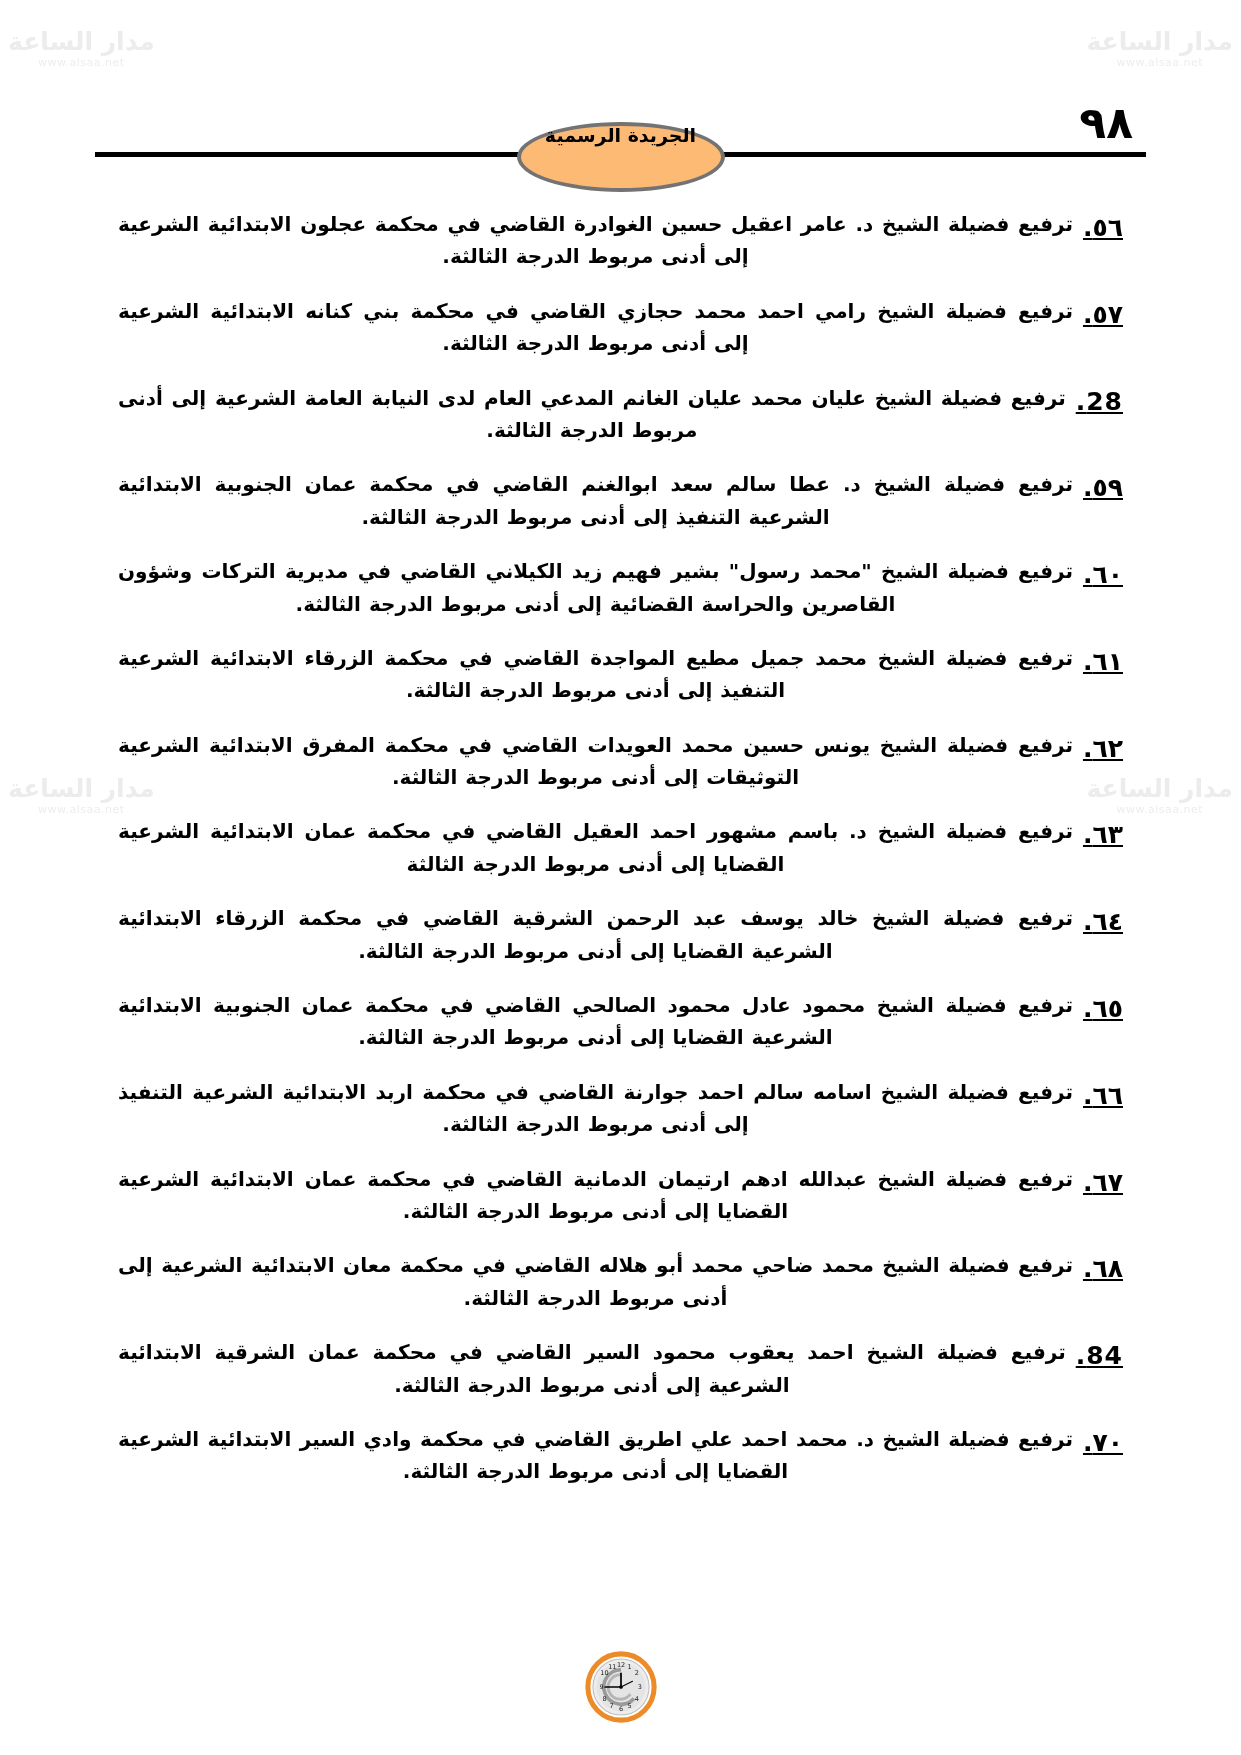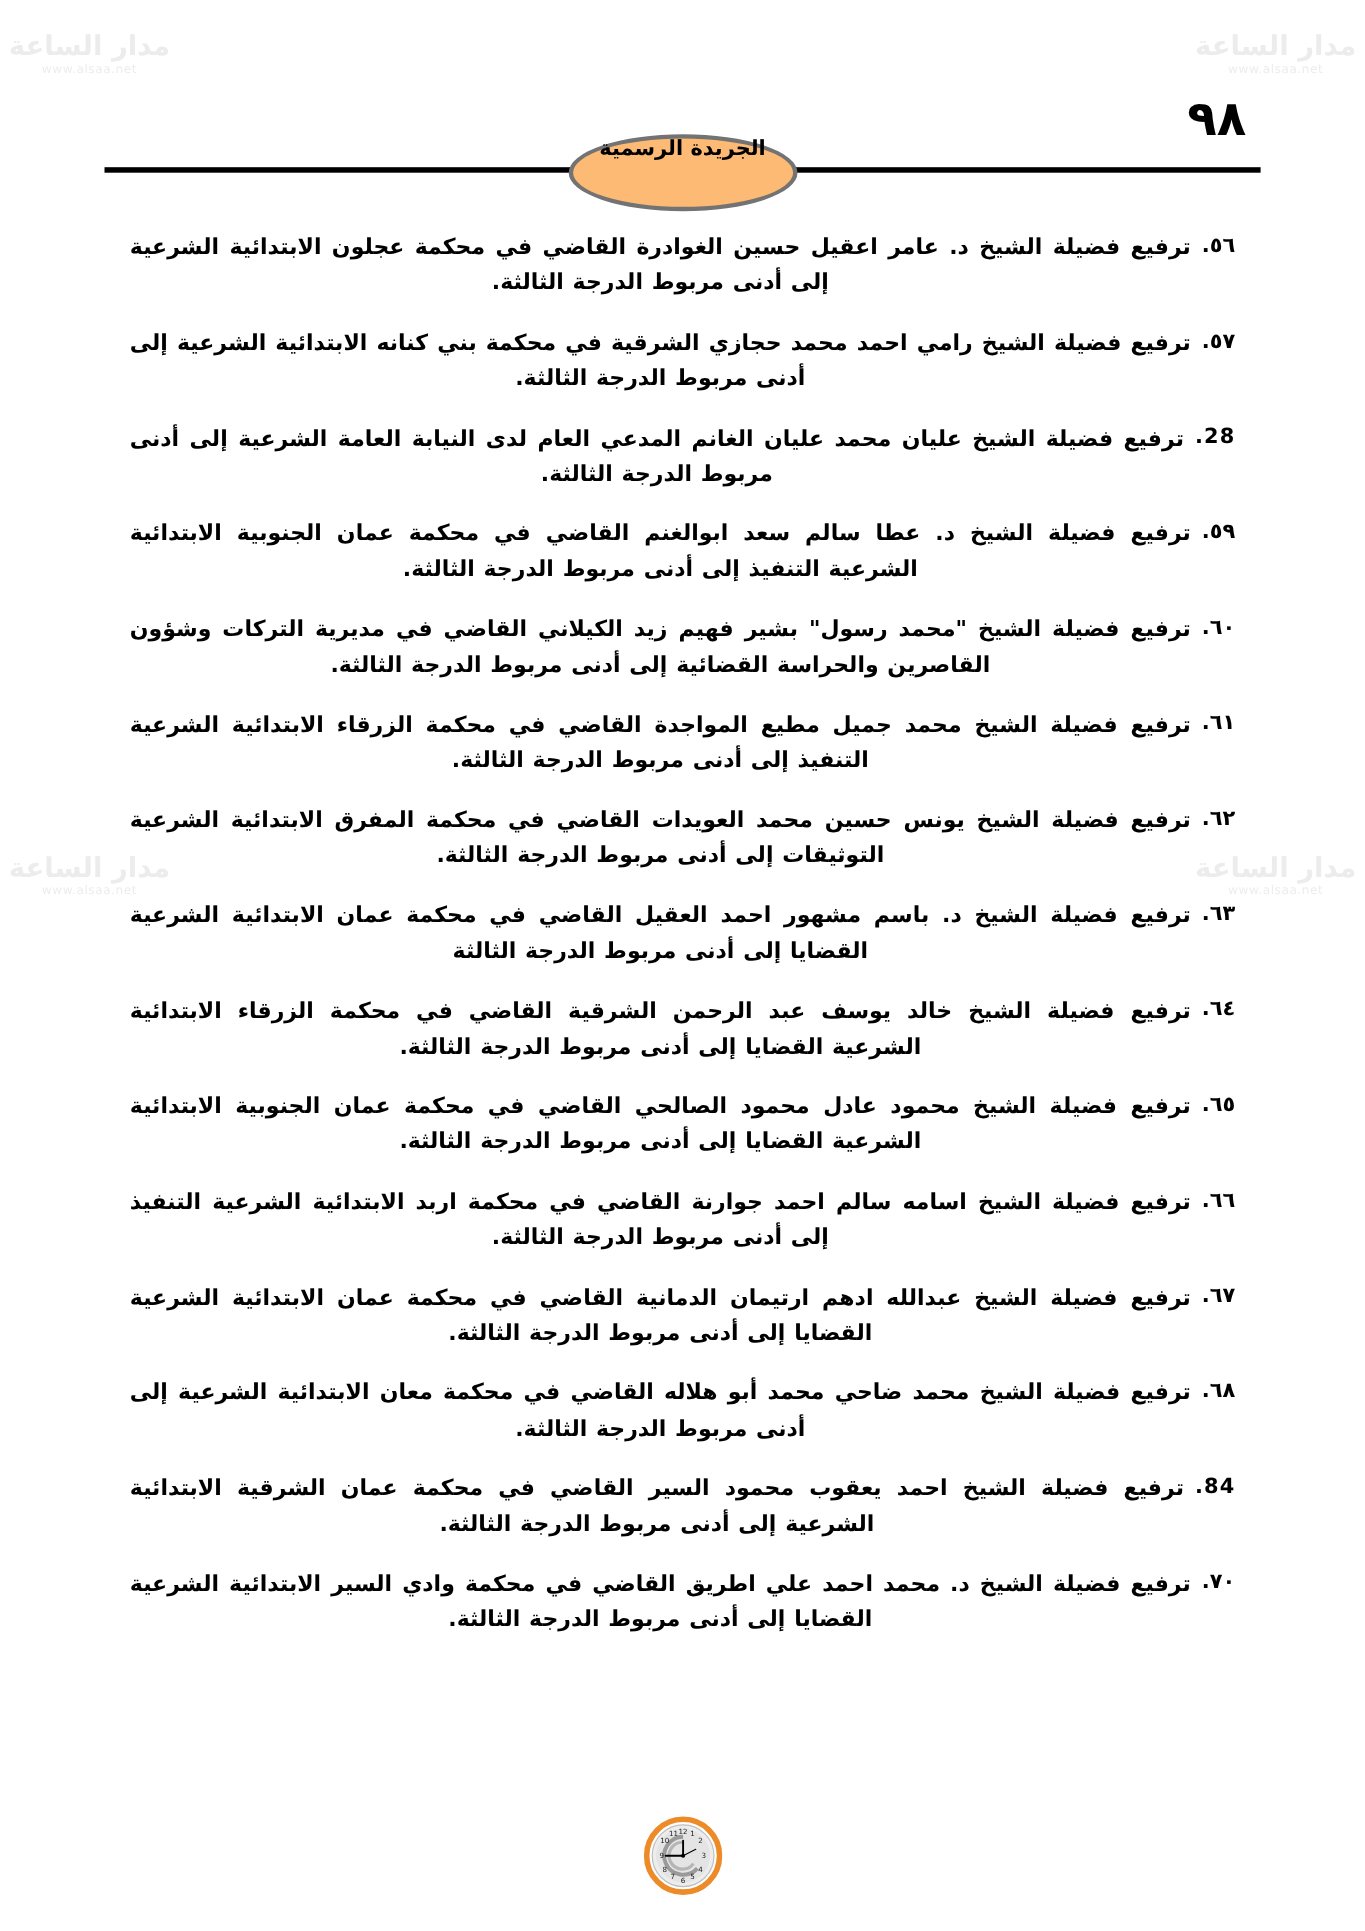--- a/index.html
+++ b/index.html
@@ -42,21 +42,21 @@
     direction: ltr;
   }
   .wm-tl { left: 8px;  top: 28px; }
   .wm-tr { right: 8px; top: 28px; }
   .wm-ml { left: 8px;  top: 775px; }
   .wm-mr { right: 8px; top: 775px; }
 
   
   .page-number {
     position: absolute;
-    top: 87px;
+    top: 101px;
     right: 108px;
     font-size: 44px;
     font-weight: 700;
     line-height: 1;
     font-family: "DejaVu Sans", "Liberation Sans", sans-serif;
   }
 
   .header-rule {
     position: absolute;
     top: 152px;
@@ -95,26 +95,27 @@
     left: 118px;
   }
   .item {
     display: flex;
     flex-direction: row;
     align-items: flex-start;
     margin-bottom: 22px;
   }
   .item-number {
     flex: 0 0 auto;
-    font-size: 19px;
+    font-size: 25px;
     font-weight: 700;
     line-height: 1.62;
     padding-left: 10px;
     white-space: nowrap;
     letter-spacing: 1px;
+    text-decoration: underline;
   }
   .item-text {
     flex: 1 1 auto;
     font-size: 20px;
     font-weight: 700;
     line-height: 1.62;
     text-align: justify;
     text-align-last: center;
     word-spacing: 1px;
   }
@@ -155,21 +156,21 @@
   <span>الجريدة الرسمية</span>
 </div>
 
 <div class="list" id="list-root">
     <div class="item">
       <div class="item-number">٥٦.</div>
       <div class="item-text">ترفيع فضيلة الشيخ د. عامر اعقيل حسين الغوادرة القاضي في محكمة عجلون الابتدائية الشرعية إلى أدنى مربوط الدرجة الثالثة.</div>
     </div>
     <div class="item">
       <div class="item-number">٥٧.</div>
-      <div class="item-text">ترفيع فضيلة الشيخ رامي احمد محمد حجازي الشرقية في محكمة بني كنانه الابتدائية الشرعية إلى أدنى مربوط الدرجة الثالثة.</div>
+      <div class="item-text">ترفيع فضيلة الشيخ رامي احمد محمد حجازي القاضي في محكمة بني كنانه الابتدائية الشرعية إلى أدنى مربوط الدرجة الثالثة.</div>
     </div>
     <div class="item">
       <div class="item-number">28.</div>
       <div class="item-text">ترفيع فضيلة الشيخ عليان محمد عليان الغانم المدعي العام لدى النيابة العامة الشرعية إلى أدنى مربوط الدرجة الثالثة.</div>
     </div>
     <div class="item">
       <div class="item-number">٥٩.</div>
       <div class="item-text">ترفيع فضيلة الشيخ د. عطا سالم سعد ابوالغنم القاضي في محكمة عمان الجنوبية الابتدائية الشرعية التنفيذ إلى أدنى مربوط الدرجة الثالثة.</div>
     </div>
     <div class="item">

